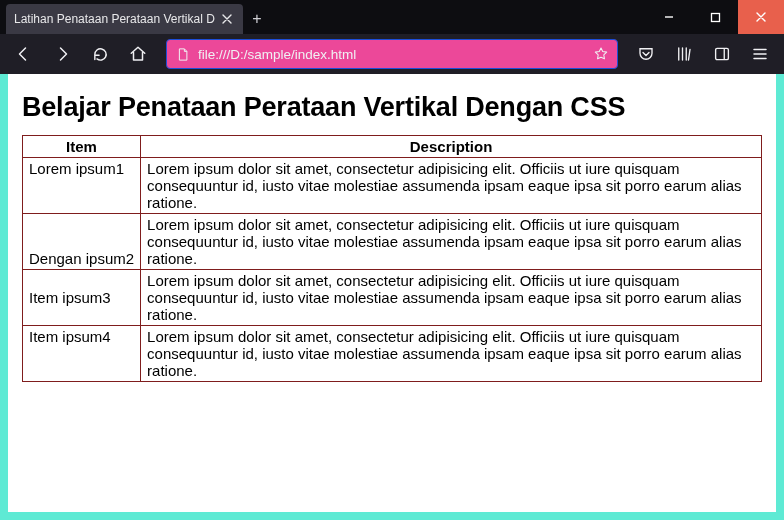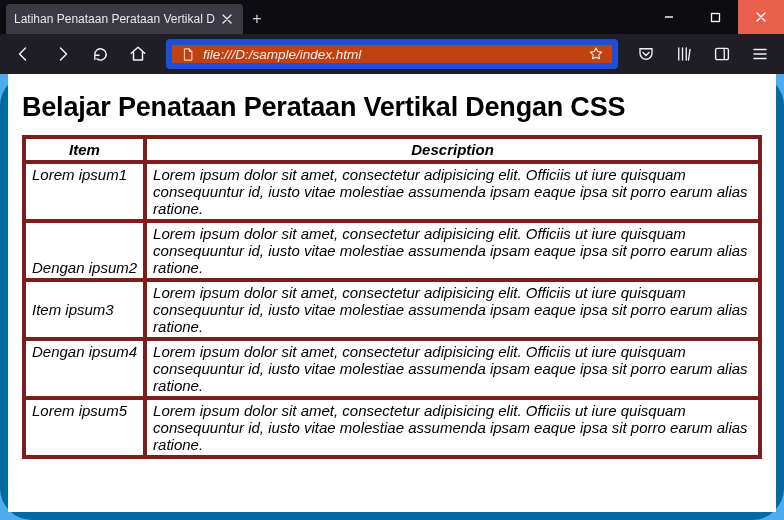--- a/index.html
+++ b/index.html
@@ -14,31 +14,31 @@
   .tab-close { width: 16px; height: 16px; display: flex; align-items: center; justify-content: center; color: #e8e8ea; border-radius: 2px; }
   .newtab { width: 28px; display: flex; align-items: center; justify-content: center; color: #d0d0d6; font-size: 16px; margin-top: 4px; }
   .winctrls { display: flex; }
   .winbtn { width: 46px; height: 34px; display: flex; align-items: center; justify-content: center; color: #fff; }
   .winbtn.close { background: #e8604c; }
   .winbtn svg { display: block; }
 
   
   .toolbar { height: 40px; background: #1f1e26; display: flex; align-items: center; padding: 0 8px; gap: 6px; color: #f0f0f3; }
   .tbtn { width: 32px; height: 30px; display: flex; align-items: center; justify-content: center; border-radius: 4px; color: #f0f0f3; }
-  .urlbar { flex: 1; height: 30px; background: #c2410c; border: 6px solid #1d4ed8; border-radius: 4px; display: flex; align-items: center; padding: 0 8px; gap: 8px; color: #f0f0f3; margin: 0 6px; font-style: italic; }
+  .urlbar { flex: 1; height: 30px; background: #ec4899; border: 1px solid #1d4ed8; border-radius: 4px; display: flex; align-items: center; padding: 0 8px; gap: 8px; color: #f0f0f3; margin: 0 6px; }
   .urlfile { color: #f0f0f3; font-size: 13.5px; }
   .urlspacer { flex: 1; }
   .uicon { display: flex; align-items: center; justify-content: center; color: #f0f0f3; }
 
   
-  .page-wrap { flex: 1; background: #0369a1; padding: 0 8px 8px 8px; border-radius: 32px; }
+  .page-wrap { flex: 1; background: #5eead4; padding: 0 8px 8px 8px; }
   .page { background: #ffffff; width: 100%; height: 100%; overflow: auto; padding: 14px 14px; color: #000; }
   .page h1 { font-size: 27px; font-weight: 800; margin: 4px 0 12px 0; letter-spacing: -0.2px; }
   table.demo { width: 100%; border-collapse: collapse; font-size: 15px; }
-  table.demo th, table.demo td { border: 4px solid #7f1d1d; padding: 2px 6px; vertical-align: top; text-align: left; font-style: italic; }
+  table.demo th, table.demo td { border: 1px solid #7f1d1d; padding: 2px 6px; vertical-align: top; text-align: left; }
   table.demo th { font-weight: 700; text-align: center; background: #ffffff; }
   
   tr.va-top td:first-child { vertical-align: top; }
   tr.va-bottom td:first-child { vertical-align: bottom; }
   tr.va-middle td:first-child { vertical-align: middle; }
   td.nowrap { white-space: nowrap; }
 </style>
 </head>
 <body>
 
@@ -156,23 +156,19 @@
         </tr>
         <tr class="va-bottom">
           <td class="nowrap">Dengan ipsum2</td>
           <td>Lorem ipsum dolor sit amet, consectetur adipisicing elit. Officiis ut iure quisquam consequuntur id, iusto vitae molestiae assumenda ipsam eaque ipsa sit porro earum alias ratione.</td>
         </tr>
         <tr class="va-middle">
           <td class="nowrap">Item ipsum3</td>
           <td>Lorem ipsum dolor sit amet, consectetur adipisicing elit. Officiis ut iure quisquam consequuntur id, iusto vitae molestiae assumenda ipsam eaque ipsa sit porro earum alias ratione.</td>
         </tr>
         <tr class="va-top">
-          <td class="nowrap">Dengan ipsum4</td>
-          <td>Lorem ipsum dolor sit amet, consectetur adipisicing elit. Officiis ut iure quisquam consequuntur id, iusto vitae molestiae assumenda ipsam eaque ipsa sit porro earum alias ratione.</td>
-        </tr>
-        <tr class="va-top">
-          <td class="nowrap">Lorem ipsum5</td>
+          <td class="nowrap">Item ipsum4</td>
           <td>Lorem ipsum dolor sit amet, consectetur adipisicing elit. Officiis ut iure quisquam consequuntur id, iusto vitae molestiae assumenda ipsam eaque ipsa sit porro earum alias ratione.</td>
         </tr>
       </tbody>
     </table>
   </div>
 </div>
 
 </body></html>

